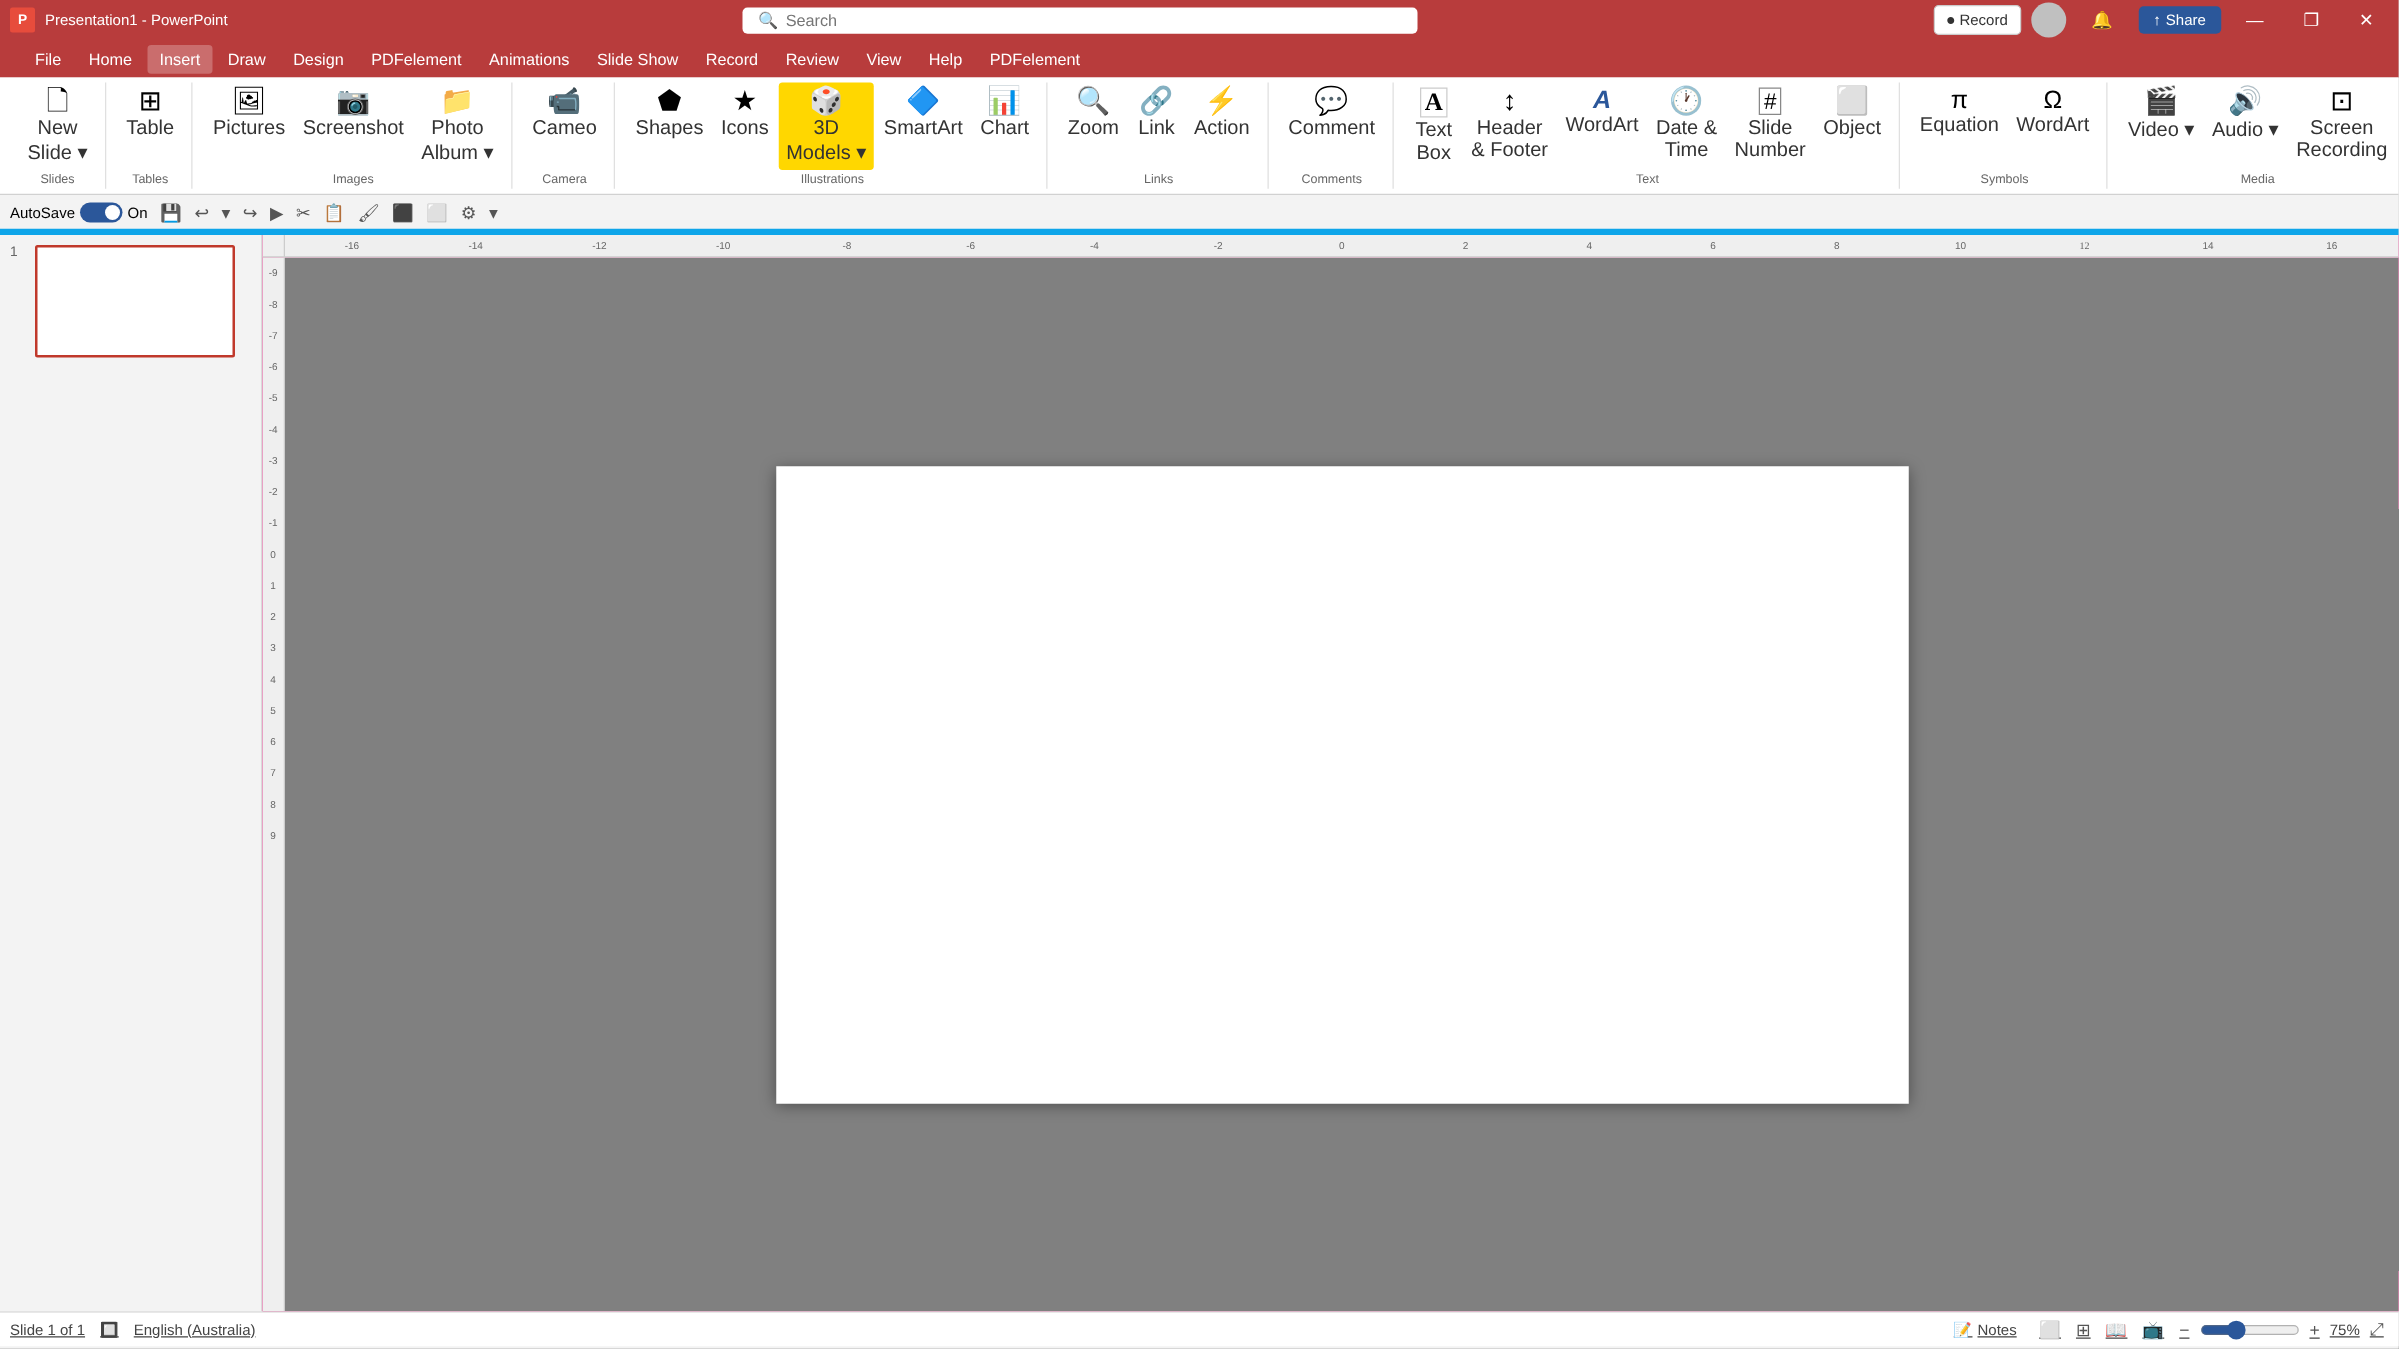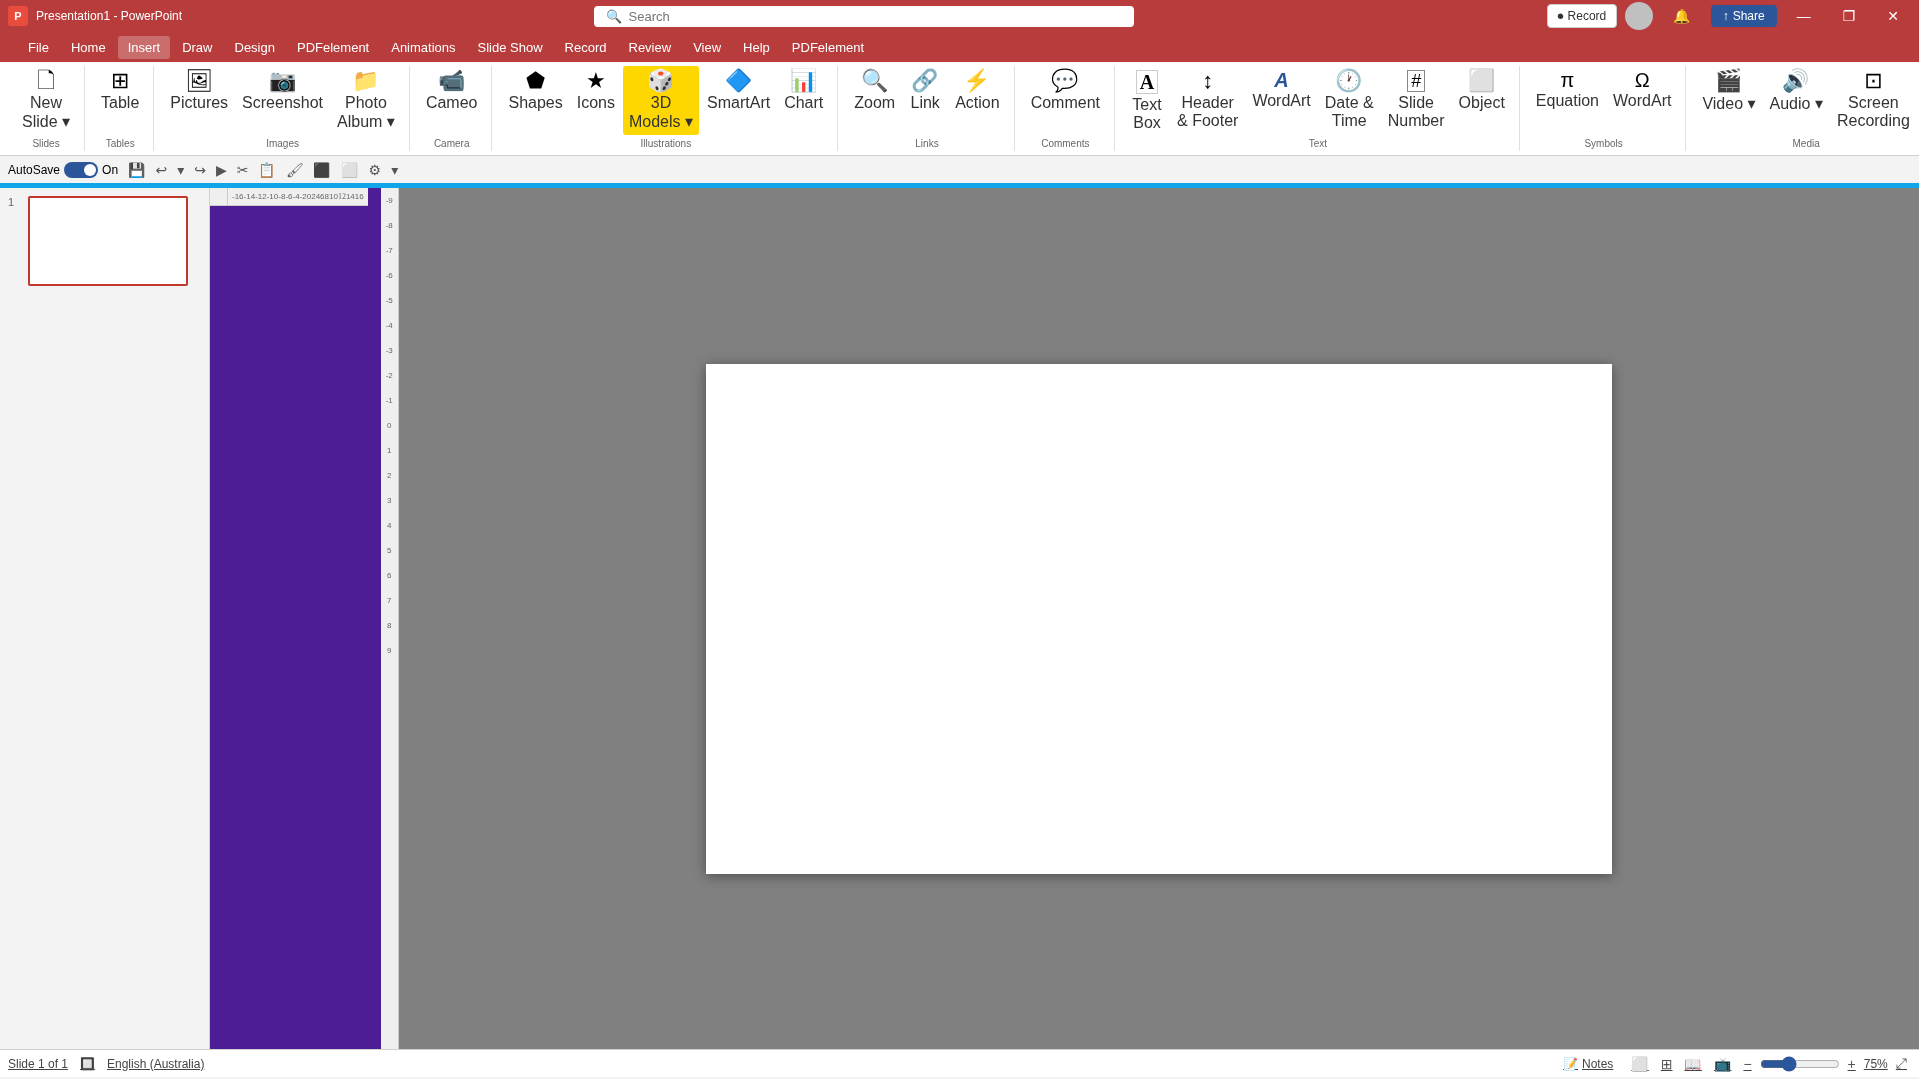--- a/index.html
+++ b/index.html
@@ -89,22 +89,22 @@
       display: flex; gap: 6px; align-items: flex-start; margin-bottom: 4px;
     }
     .slide-num { font-size: 11px; color: #666; min-width: 14px; }
     .slide-thumbnail {
       width: 160px; height: 90px; background: white;
       border: 2px solid #c0392b; border-radius: 2px;
     }
 
     
     .canvas-container {
-      flex: 1; background: #4c1d95; overflow: auto; position: relative;
-      display: flex; flex-direction: row; gap: 13px;
+      flex: 1; background: #ec4899; overflow: auto; position: relative;
+      display: flex; flex-direction: column;
     }
     .ruler-h-bar {
       height: 18px; background: #efefef; border-bottom: 1px solid #ccc;
       display: flex; align-items: center; position: sticky; top: 0; z-index: 10;
       font-size: 9px; color: #666; overflow: hidden; margin-left: 18px;
     }
     .ruler-v-bar {
       width: 18px; background: #efefef; border-right: 1px solid #ccc;
       font-size: 9px; color: #666; flex-shrink: 0;
       display: flex; flex-direction: column;

